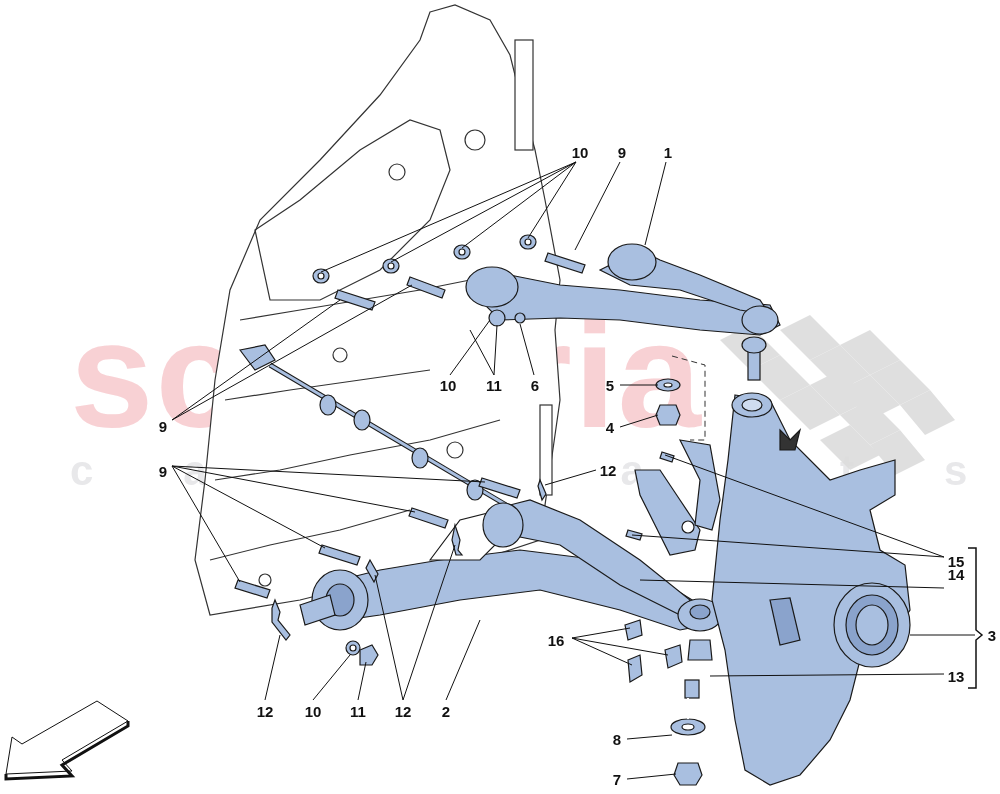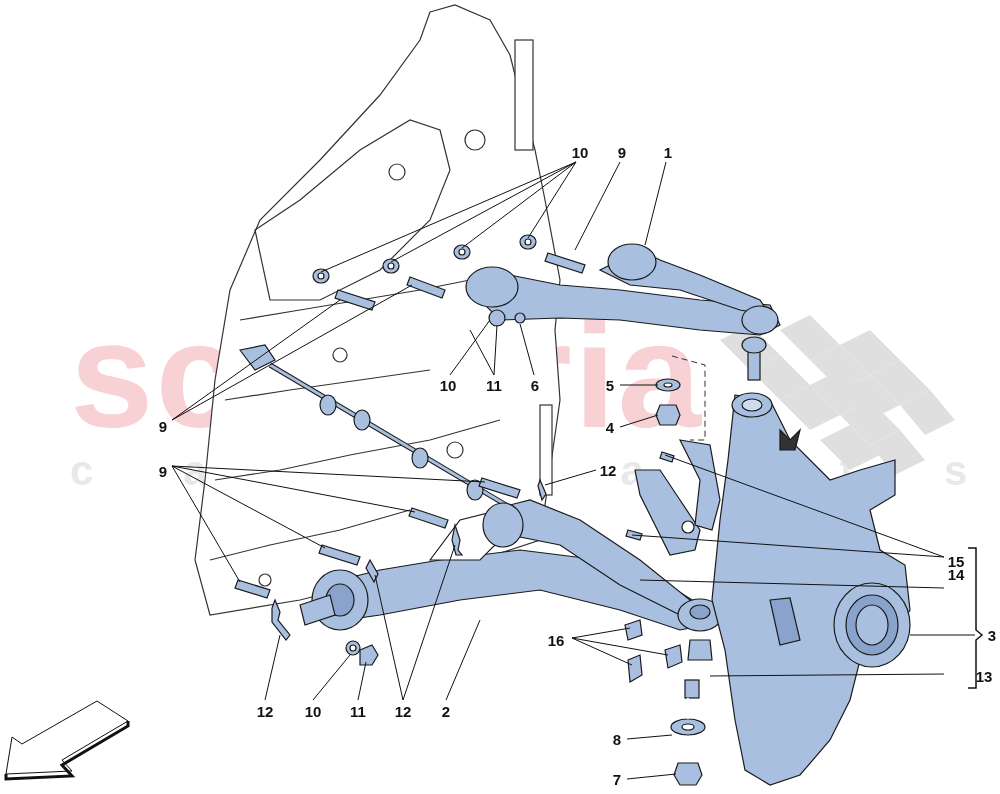--- a/index.html
+++ b/index.html
@@ -208,21 +208,21 @@
   <div class="callout" style="left:535px;top:385px">6</div>
   <div class="callout" style="left:610px;top:385px">5</div>
   <div class="callout" style="left:610px;top:427px">4</div>
   <div class="callout" style="left:163px;top:426px">9</div>
   <div class="callout" style="left:163px;top:471px">9</div>
   <div class="callout" style="left:608px;top:470px">12</div>
   <div class="callout" style="left:956px;top:561px">15</div>
   <div class="callout" style="left:956px;top:574px">14</div>
   <div class="callout" style="left:992px;top:635px">3</div>
   <div class="callout" style="left:556px;top:640px">16</div>
-  <div class="callout" style="left:984px;top:676px">13</div>
+  <div class="callout" style="left:956px;top:676px">13</div>
   <div class="callout" style="left:265px;top:711px">12</div>
   <div class="callout" style="left:313px;top:711px">10</div>
   <div class="callout" style="left:358px;top:711px">11</div>
   <div class="callout" style="left:403px;top:711px">12</div>
   <div class="callout" style="left:446px;top:711px">2</div>
   <div class="callout" style="left:617px;top:739px">8</div>
   <div class="callout" style="left:617px;top:779px">7</div>
 </div>
 
 </body></html>

